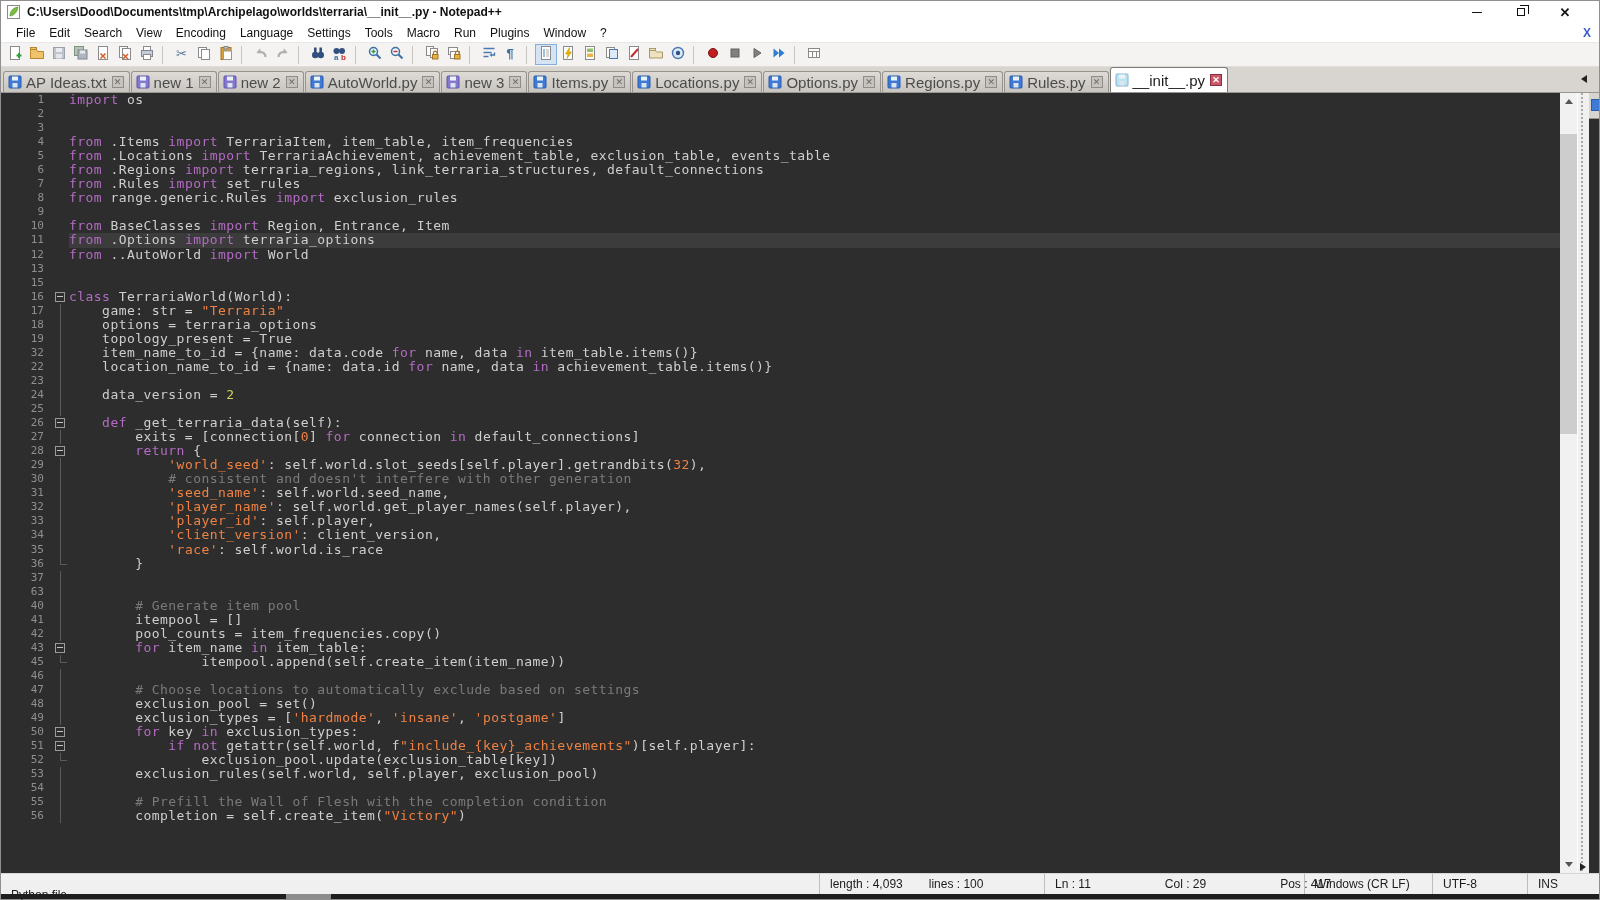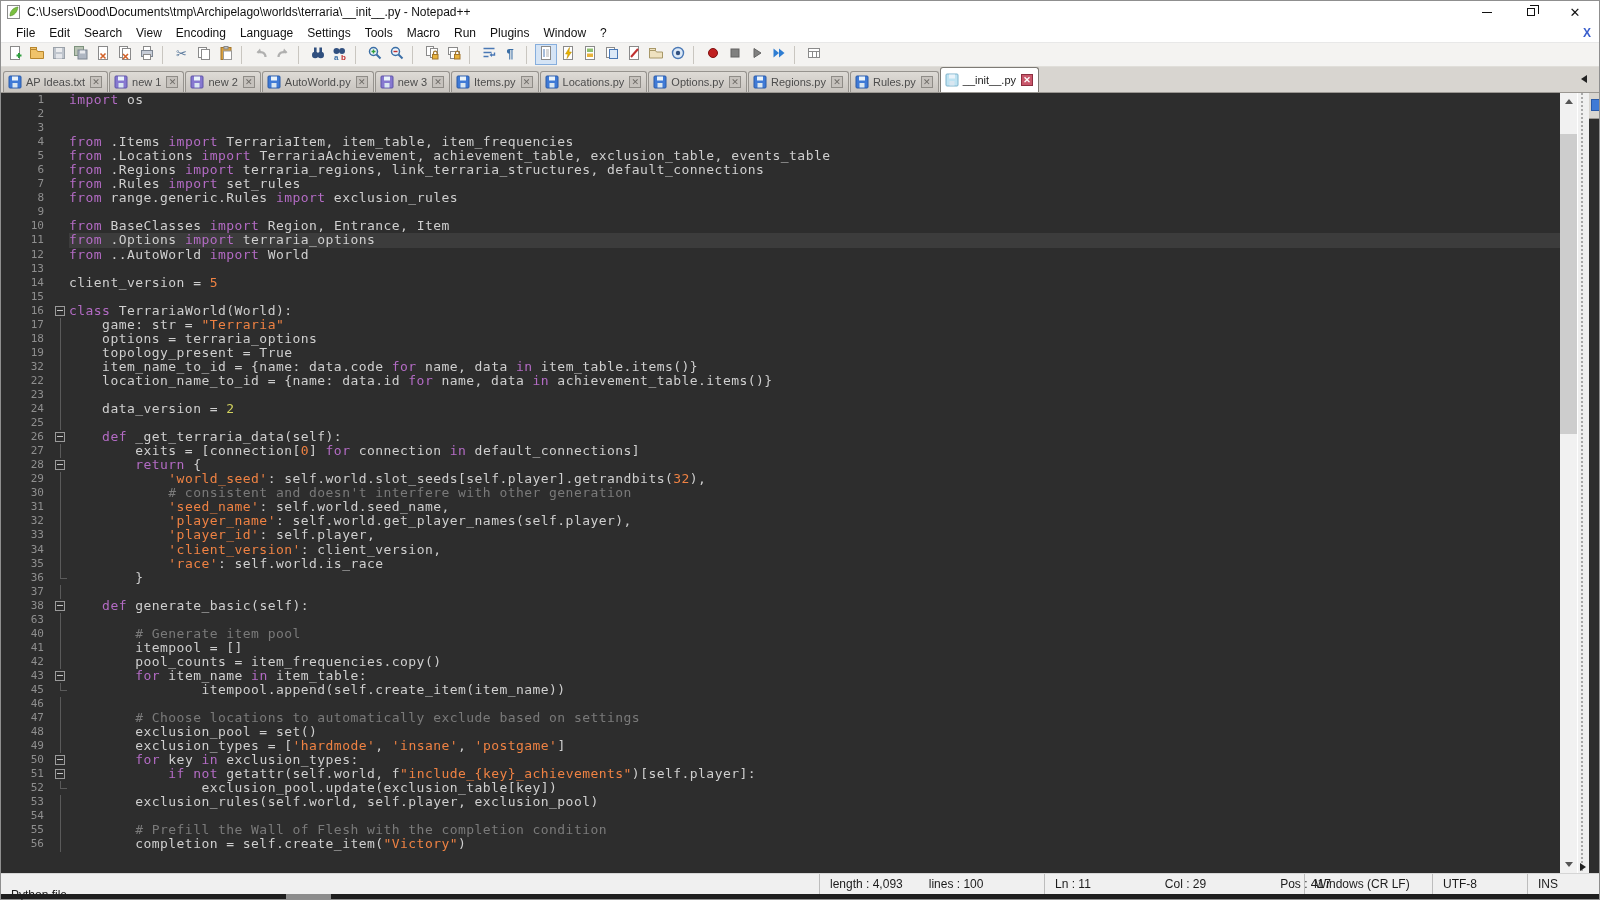--- a/index.html
+++ b/index.html
@@ -1,21 +1,21 @@
 <!DOCTYPE html>
 <html><head>
 <meta charset="utf-8">
 <style>
   * { box-sizing: border-box; margin:0; padding:0; }
   html,body { width:1600px; height:900px; overflow:hidden; background:#cfcfcf; }
   body { font-family:"Liberation Sans", sans-serif; }
   .window { width:1600px; height:900px; border:1px solid #8f8f8f; display:flex; flex-direction:column; background:#fff; }
 
   
-  .titlebar { height:22px; background:#ffffff; display:flex; align-items:center; padding:0 2px 0 5px; flex:none; }
+  .titlebar { height:22px; background:#ffffff; display:flex; align-items:center; padding:0 12px 0 5px; flex:none;font-weight:bold; }
   .titlebar .app-icon { width:16px; height:16px; margin-right:5px; flex:none; }
   .title-text { font-size:12px; color:#111; white-space:nowrap; }
   .win-controls { margin-left:auto; display:flex; align-items:center; }
   .win-btn { width:44px; height:22px; display:flex; align-items:center; justify-content:center; color:#111; font-size:12px; }
   .glyph-min { width:10px; height:1px; background:#111; display:block; }
   .glyph-restore { width:8px; height:8px; border:1px solid #111; position:relative; display:block; }
   .glyph-restore:before { content:""; position:absolute; left:2px; top:-4px; width:8px; height:8px; border:1px solid #111; border-left:none; border-bottom:none; }
   .glyph-close { font-size:13px; line-height:1; }
 
   
@@ -25,21 +25,21 @@
 
   
   .toolbar { height:24px; background:#f4f3f1; display:flex; align-items:center; padding-left:3px; flex:none; border-bottom:1px solid #e0ded9; }
   .tbtn { width:22px; height:21px; display:flex; align-items:center; justify-content:center; border:1px solid transparent; flex:none; }
   .tbtn.pressed { background:#d5e4f5; border:1px solid #86aedd; }
   .tsep { width:7px; height:18px; border-left:1px solid #c9c6c0; margin:0 2px 0 4px; flex:none; }
 
   
   .tabbar { height:26px; background:#d8d5d0; display:flex; align-items:flex-end; padding-left:2px; flex:none; position:relative; border-bottom:1px solid #9a9792; }
   .tab { height:21px; display:flex; align-items:center; background:linear-gradient(#dedbd6,#c8c4bf); border:1px solid #96938e; border-bottom:none; border-radius:3px 3px 0 0; padding:0 5px 0 4px; margin-right:1px; flex:none; }
-  .tab .tab-label { font-size:11px; color:#4c4c4c; margin:0 5px 0 4px; white-space:nowrap; }
+  .tab .tab-label { font-size:15px; color:#4c4c4c; margin:0 5px 0 4px; white-space:nowrap; }
   .tab .tab-close { width:12px; height:12px; background:#c6c2bd; border:1px solid #8f8c87; color:#6d6a66; font-size:9px; line-height:10px; text-align:center; }
   .tab.active { height:25px; background:#ffffff; border-color:#7d7a75; position:relative; z-index:2; }
   .tab.active .tab-label { color:#1d1d1d; }
   .tab.active .tab-close { background:#c9576b; border-color:#8d2f40; color:#fff; font-weight:bold; }
   .tab-scroll-left { position:absolute; right:12px; top:8px; width:0; height:0; border-top:4px solid transparent; border-bottom:4px solid transparent; border-right:6px solid #222; }
 
   
   .editor-wrap { flex:1; display:flex; min-height:0; background:#2d2d2d; }
   .editor { flex:1; overflow:hidden; background:#2d2d2d; }
   .row { display:flex; height:14.05px; line-height:14.05px; }
@@ -538,25 +538,20 @@
           <span class="ln">12</span>
           <span class="fold"></span>
           <span class="code"><span class="tk-k">from</span><span> ..AutoWorld </span><span class="tk-k">import</span><span> World</span></span>
         </div>
         <div class="row">
           <span class="ln">13</span>
           <span class="fold"></span>
           <span class="code"></span>
         </div>
         <div class="row">
-          <span class="ln">14</span>
-          <span class="fold"></span>
-          <span class="code"><span>client_version = </span><span class="tk-n">5</span></span>
-        </div>
-        <div class="row">
           <span class="ln">15</span>
           <span class="fold"></span>
           <span class="code"></span>
         </div>
         <div class="row">
           <span class="ln">16</span>
           <span class="fold">
             <span class="fold-box"></span>
           </span>
           <span class="code"><span class="tk-k">class</span><span> TerrariaWorld(World):</span></span>
@@ -694,27 +689,20 @@
             <span class="fold-hstub"></span>
           </span>
           <span class="code"><span>        }</span></span>
         </div>
         <div class="row">
           <span class="ln">37</span>
           <span class="fold">
             <span class="fold-vline"></span>
           </span>
           <span class="code"></span>
-        </div>
-        <div class="row">
-          <span class="ln">38</span>
-          <span class="fold">
-            <span class="fold-box"></span>
-          </span>
-          <span class="code"><span>    </span><span class="tk-k">def</span><span> generate_basic(self):</span></span>
         </div>
         <div class="row">
           <span class="ln">63</span>
           <span class="fold">
             <span class="fold-vline"></span>
           </span>
           <span class="code"></span>
         </div>
         <div class="row">
           <span class="ln">40</span>

